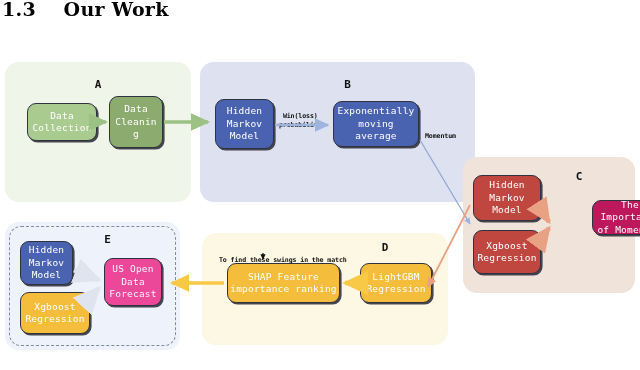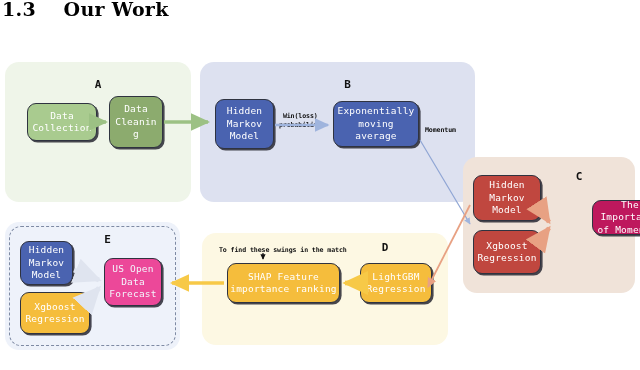--- a/index.html
+++ b/index.html
@@ -95,38 +95,38 @@
   <div class="panel-label" style="top:16px; left:-120px; right:0;">B</div>
 </div>
 <div class="node" style="left:215px; top:99px; width:59px; height:50px; background:#4a63b0; border:1.4px solid #2f3340; white-space:pre;">Hidden
 Markov
 Model</div>
 <div class="node" style="left:333px; top:101px; width:86px; height:46px; background:#4a63b0; border:1.4px solid #2f3340; white-space:pre;">Exponentially
 moving
 average</div>
 <div class="edge-label" style="left:279px; top:112px;">Win(loss)
 probability</div>
-<div class="edge-label" style="left:425px; top:126px;">Momentum</div>
+<div class="edge-label" style="left:425px; top:132px;">Momentum</div>
 
 <div class="panel" style="left:463px; top:157px; width:172px; height:136px; background:#f0e3d9;">
   <div class="panel-label" style="top:13px; left:60px; right:0;">C</div>
 </div>
 <div class="node" style="left:473px; top:175px; width:68px; height:46px; background:#c0473f; border:1.4px solid #2f3340; white-space:pre;">Hidden
 Markov
 Model</div>
 <div class="node" style="left:473px; top:230px; width:68px; height:44px; background:#c0473f; border:1.4px solid #2f3340; white-space:pre;">Xgboost
 Regression</div>
 <div class="node" style="left:548px; top:200px; width:76px; height:35px; background:#be185d; border:1.4px solid #2f3340; white-space:pre;margin-left:44px;">The
 Importance
 of Momentum</div>
 
 <div class="panel" style="left:202px; top:233px; width:246px; height:112px; background:#fdf8e3;">
   <div class="panel-label" style="top:8px; left:120px; right:0;">D</div>
 </div>
-<div class="edge-label" style="left:219px; top:246px;">To find these swings in the match</div>
+<div class="edge-label" style="left:219px; top:256px;">To find these swings in the match</div>
 <div class="node" style="left:227px; top:263px; width:113px; height:40px; background:#f5bd3c; border:1.4px solid #2f3340; white-space:pre;">SHAP Feature
 importance ranking</div>
 <div class="node" style="left:360px; top:263px; width:72px; height:40px; background:#f5bd3c; border:1.4px solid #2f3340; white-space:pre;">LightGBM
 Regression</div>
 
 <div class="panel" style="left:5px; top:222px; width:175px; height:128px; background:#eef2fa;"></div>
 <div class="panel" style="left:9px; top:226px; width:167px; height:120px; background:transparent; border:1.3px dashed #7e8aa3; border-radius:12px;">
   <div class="panel-label" style="top:6px; left:30px; right:0;">E</div>
 </div>
 <div class="node" style="left:20px; top:241px; width:53px; height:44px; background:#4a63b0; border:1.4px solid #2f3340; white-space:pre;">Hidden

